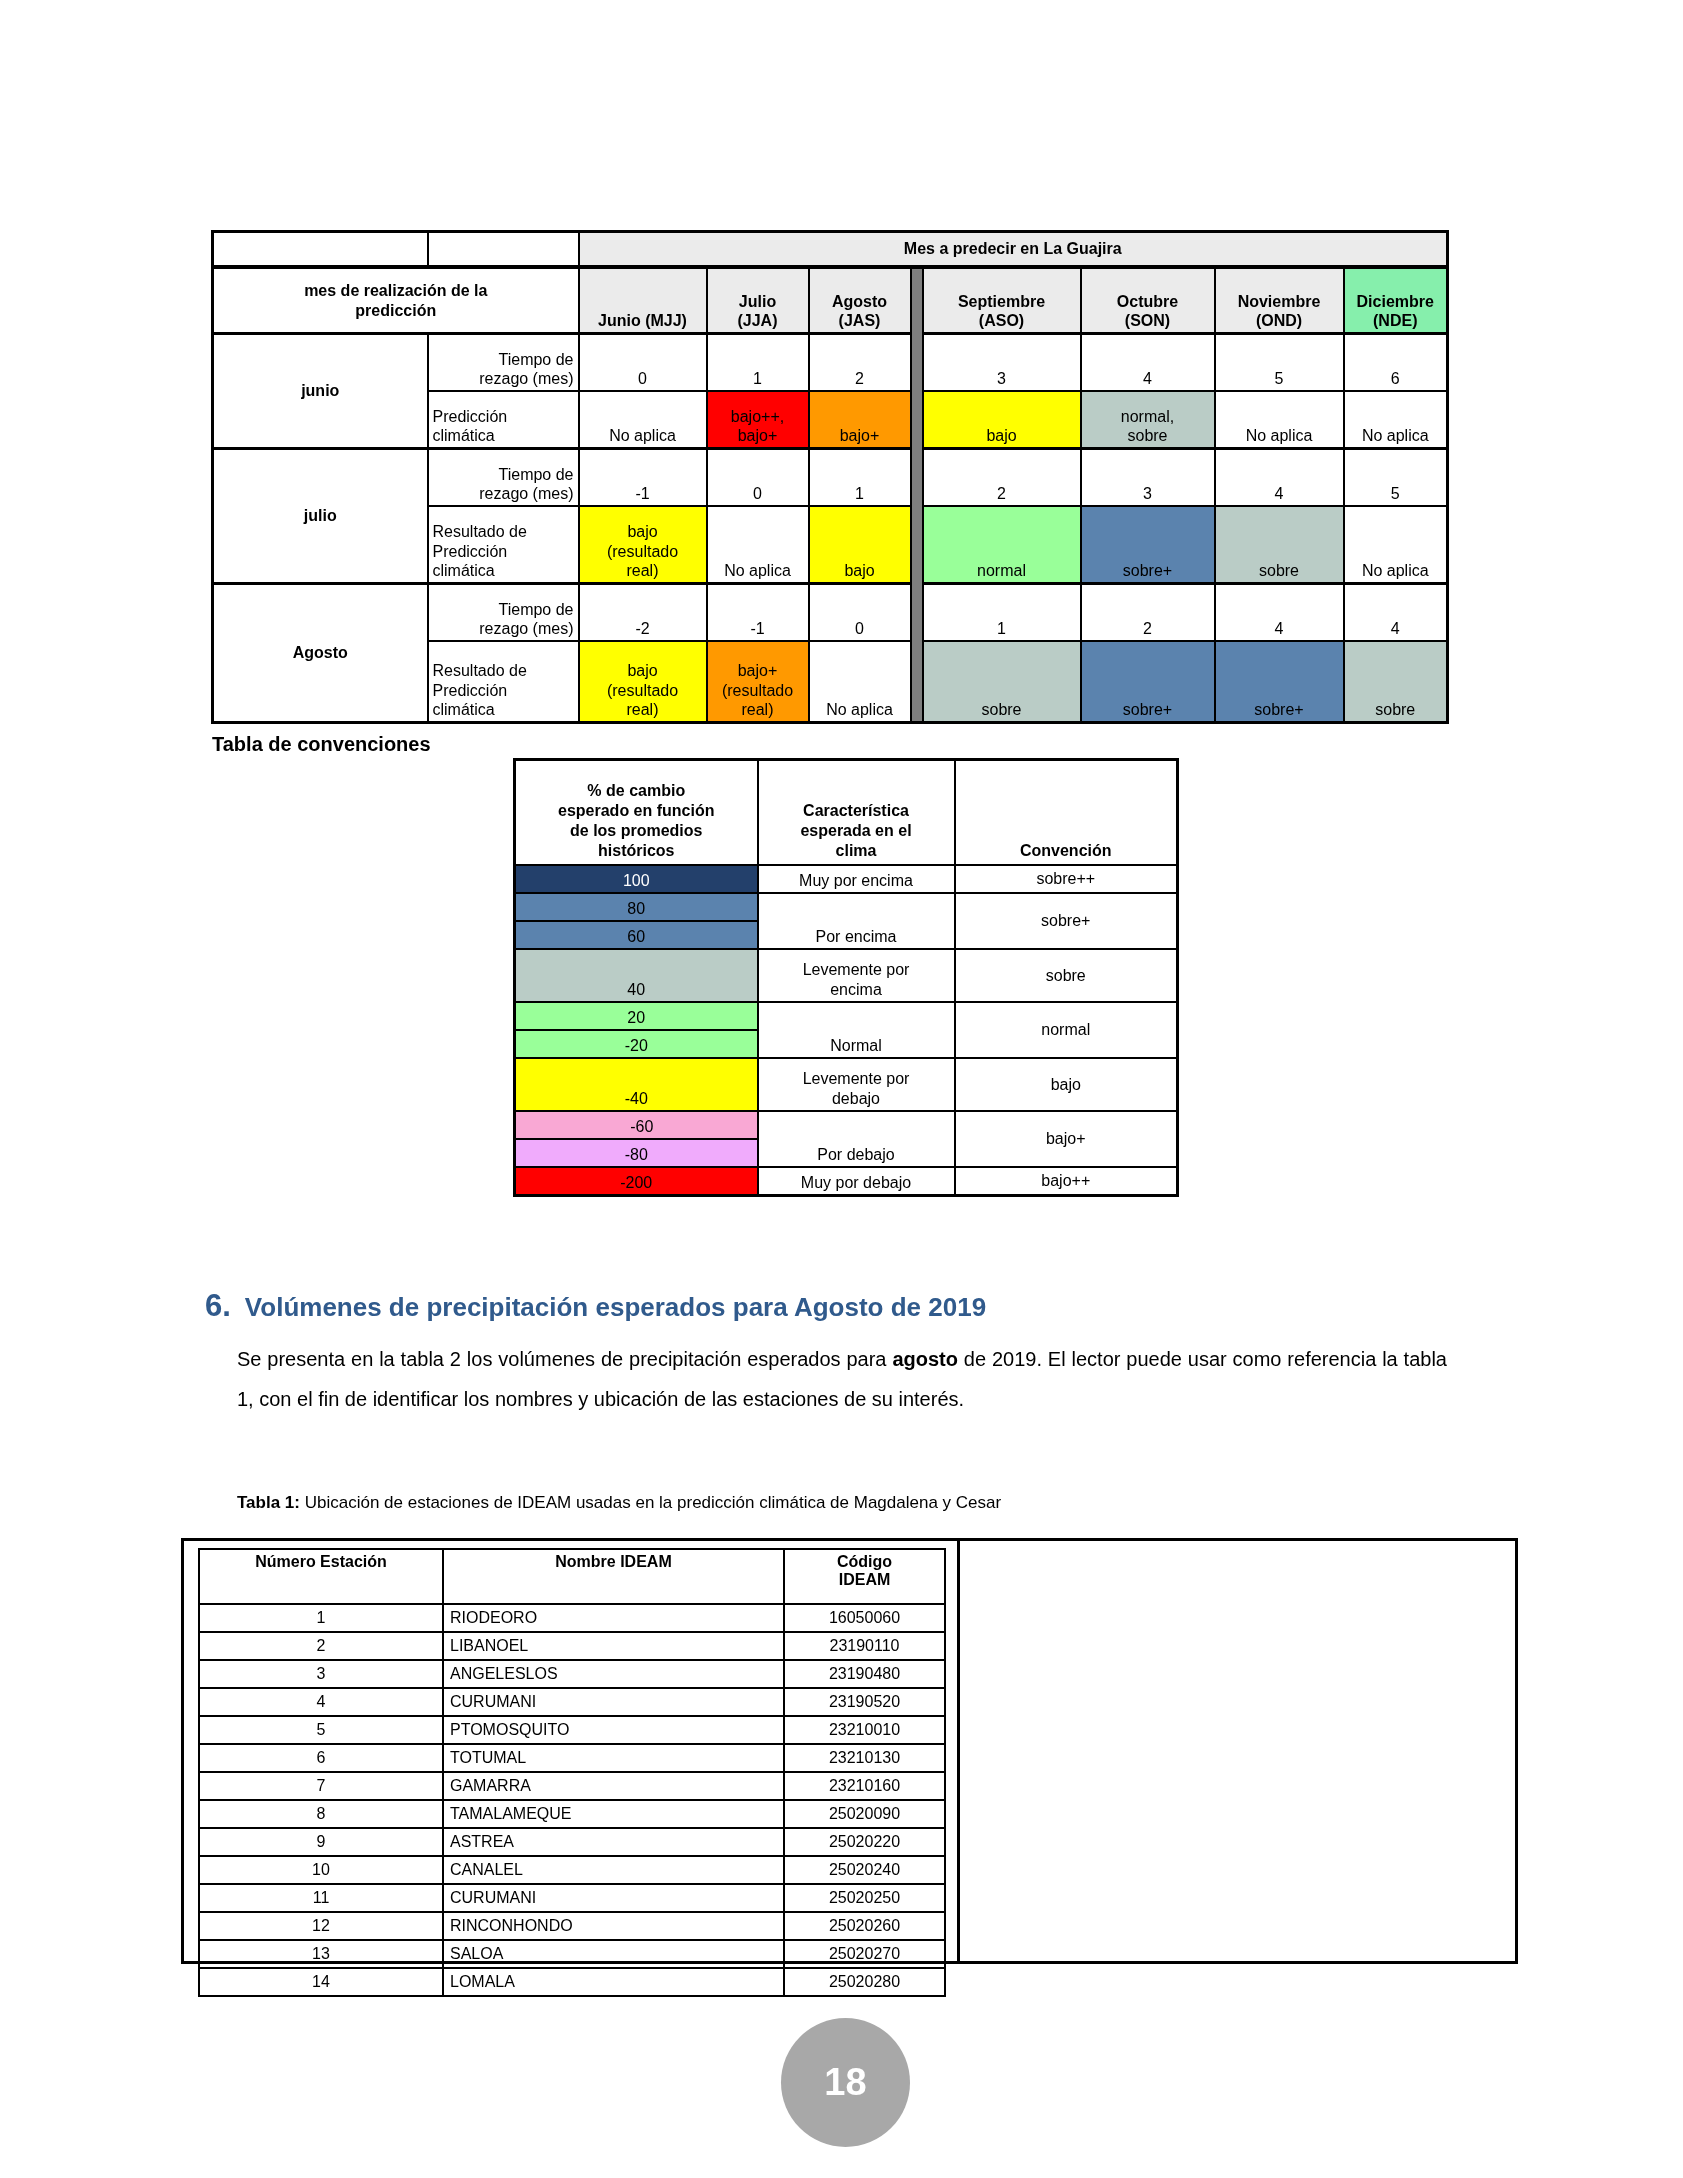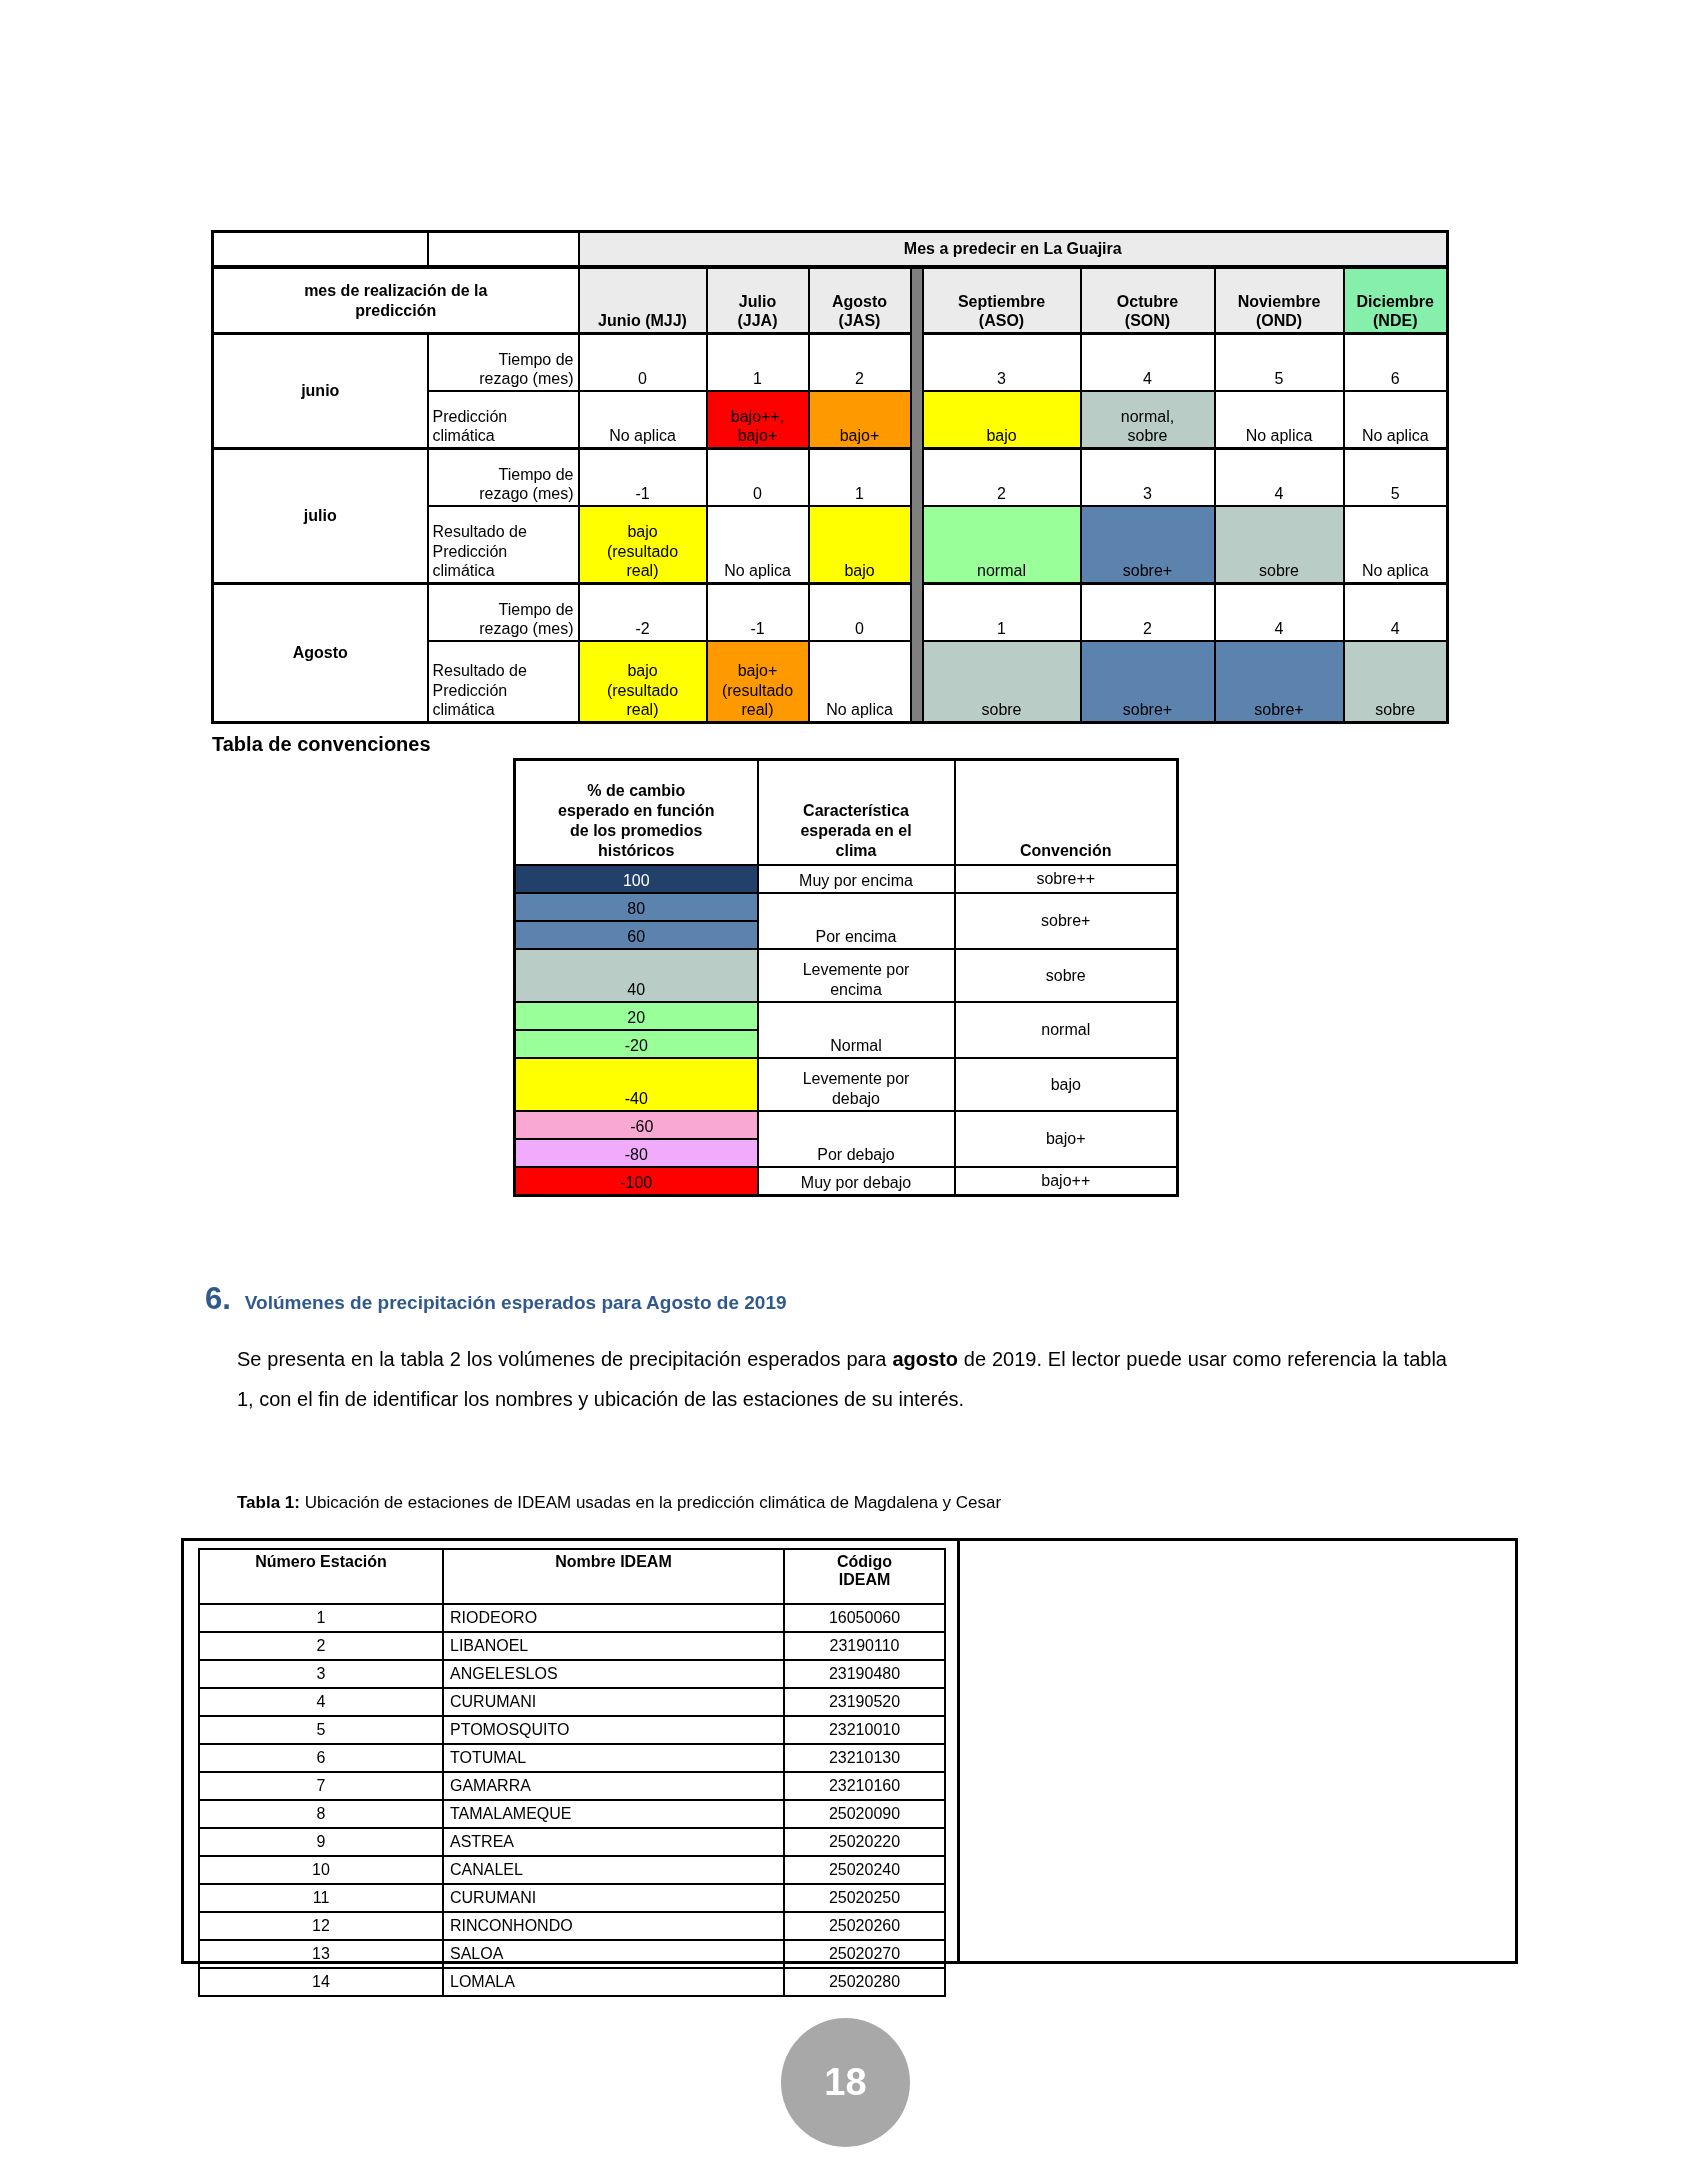--- a/index.html
+++ b/index.html
@@ -35,21 +35,21 @@
   .convt tr.hdr td{font-weight:700;vertical-align:bottom;height:99px;padding-bottom:3px;}
   .convt td.val{vertical-align:bottom;}
   .convt td.feat{vertical-align:bottom;}
   .convt td.conv{vertical-align:middle;}
   .convt tr.std{height:28px;}
   .convt tr.tall{height:53px;}
 
   
   .sect{position:absolute;left:205px;top:1270px;display:flex;align-items:baseline;gap:14px;}
   .sect .num{font-size:31px;font-weight:700;}
-  .sect .ttl{font-size:19px;font-weight:700;margin-top:22px;}
+  .sect .ttl{font-size:26px;font-weight:700;margin-top:22px;}
   .para{position:absolute;left:237px;top:1339px;width:1210px;font-size:20px;
         line-height:40px;text-align:justify;}
   .para .pbold{font-weight:700;}
   .caption{position:absolute;left:237px;top:1493px;font-size:17px;}
   .caption .cb{font-weight:700;}
 
   
   .frame{position:absolute;left:181px;top:1538px;width:1331px;height:420px;
          border:3px solid #000;}
   table.stt{position:absolute;left:14px;top:7px;border-collapse:collapse;
@@ -245,21 +245,21 @@
         </tr>
         <tr class="std">
           <td class="val" style="background:#f9a8d4;padding-left:15px;">-60</td>
           <td class="feat" rowspan="2">Por debajo</td>
           <td class="conv" rowspan="2">bajo+</td>
         </tr>
         <tr class="std">
           <td class="val" style="background:#f0abfc;">-80</td>
         </tr>
         <tr class="std">
-          <td class="val" style="background:#FF0000;">-100</td>
+          <td class="val" style="background:#FF0000;">-200</td>
           <td class="feat" rowspan="1">Muy por debajo</td>
           <td class="conv" rowspan="1">bajo++</td>
         </tr>
       </tbody>
     </table>
 
   <div class="sect" style="color: rgb(48, 90, 140);">
     <span class="num">6.</span>
     <span class="ttl">Volúmenes de precipitación esperados para Agosto de 2019</span>
   </div>

